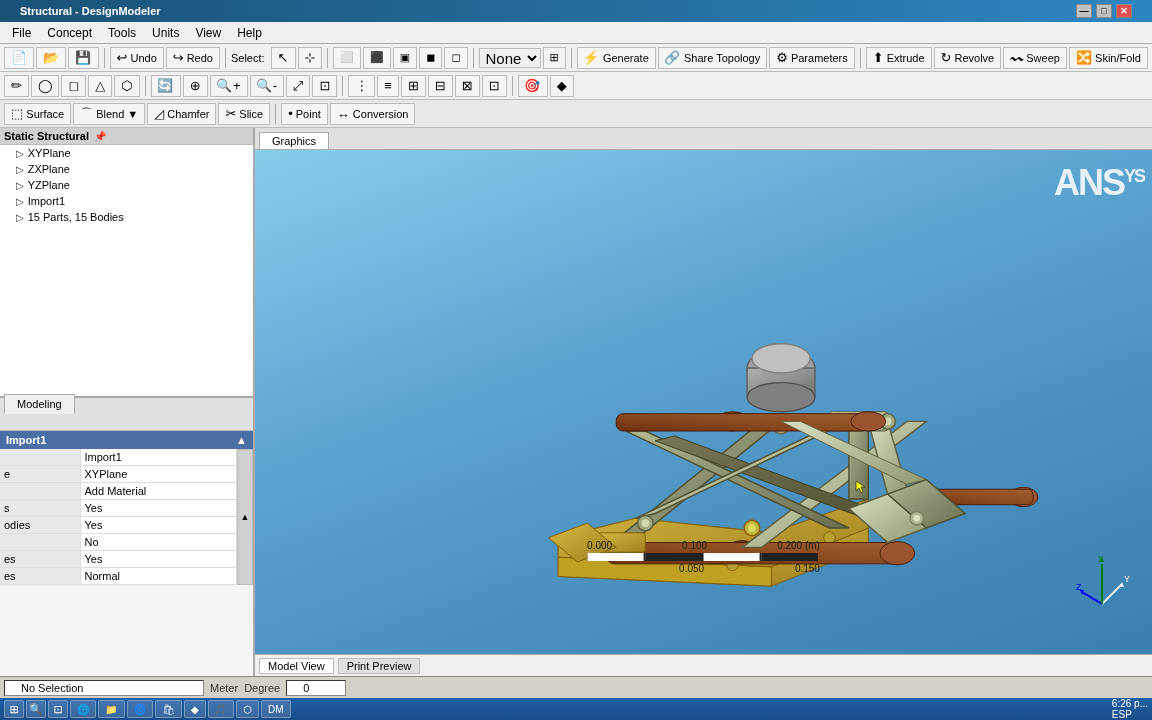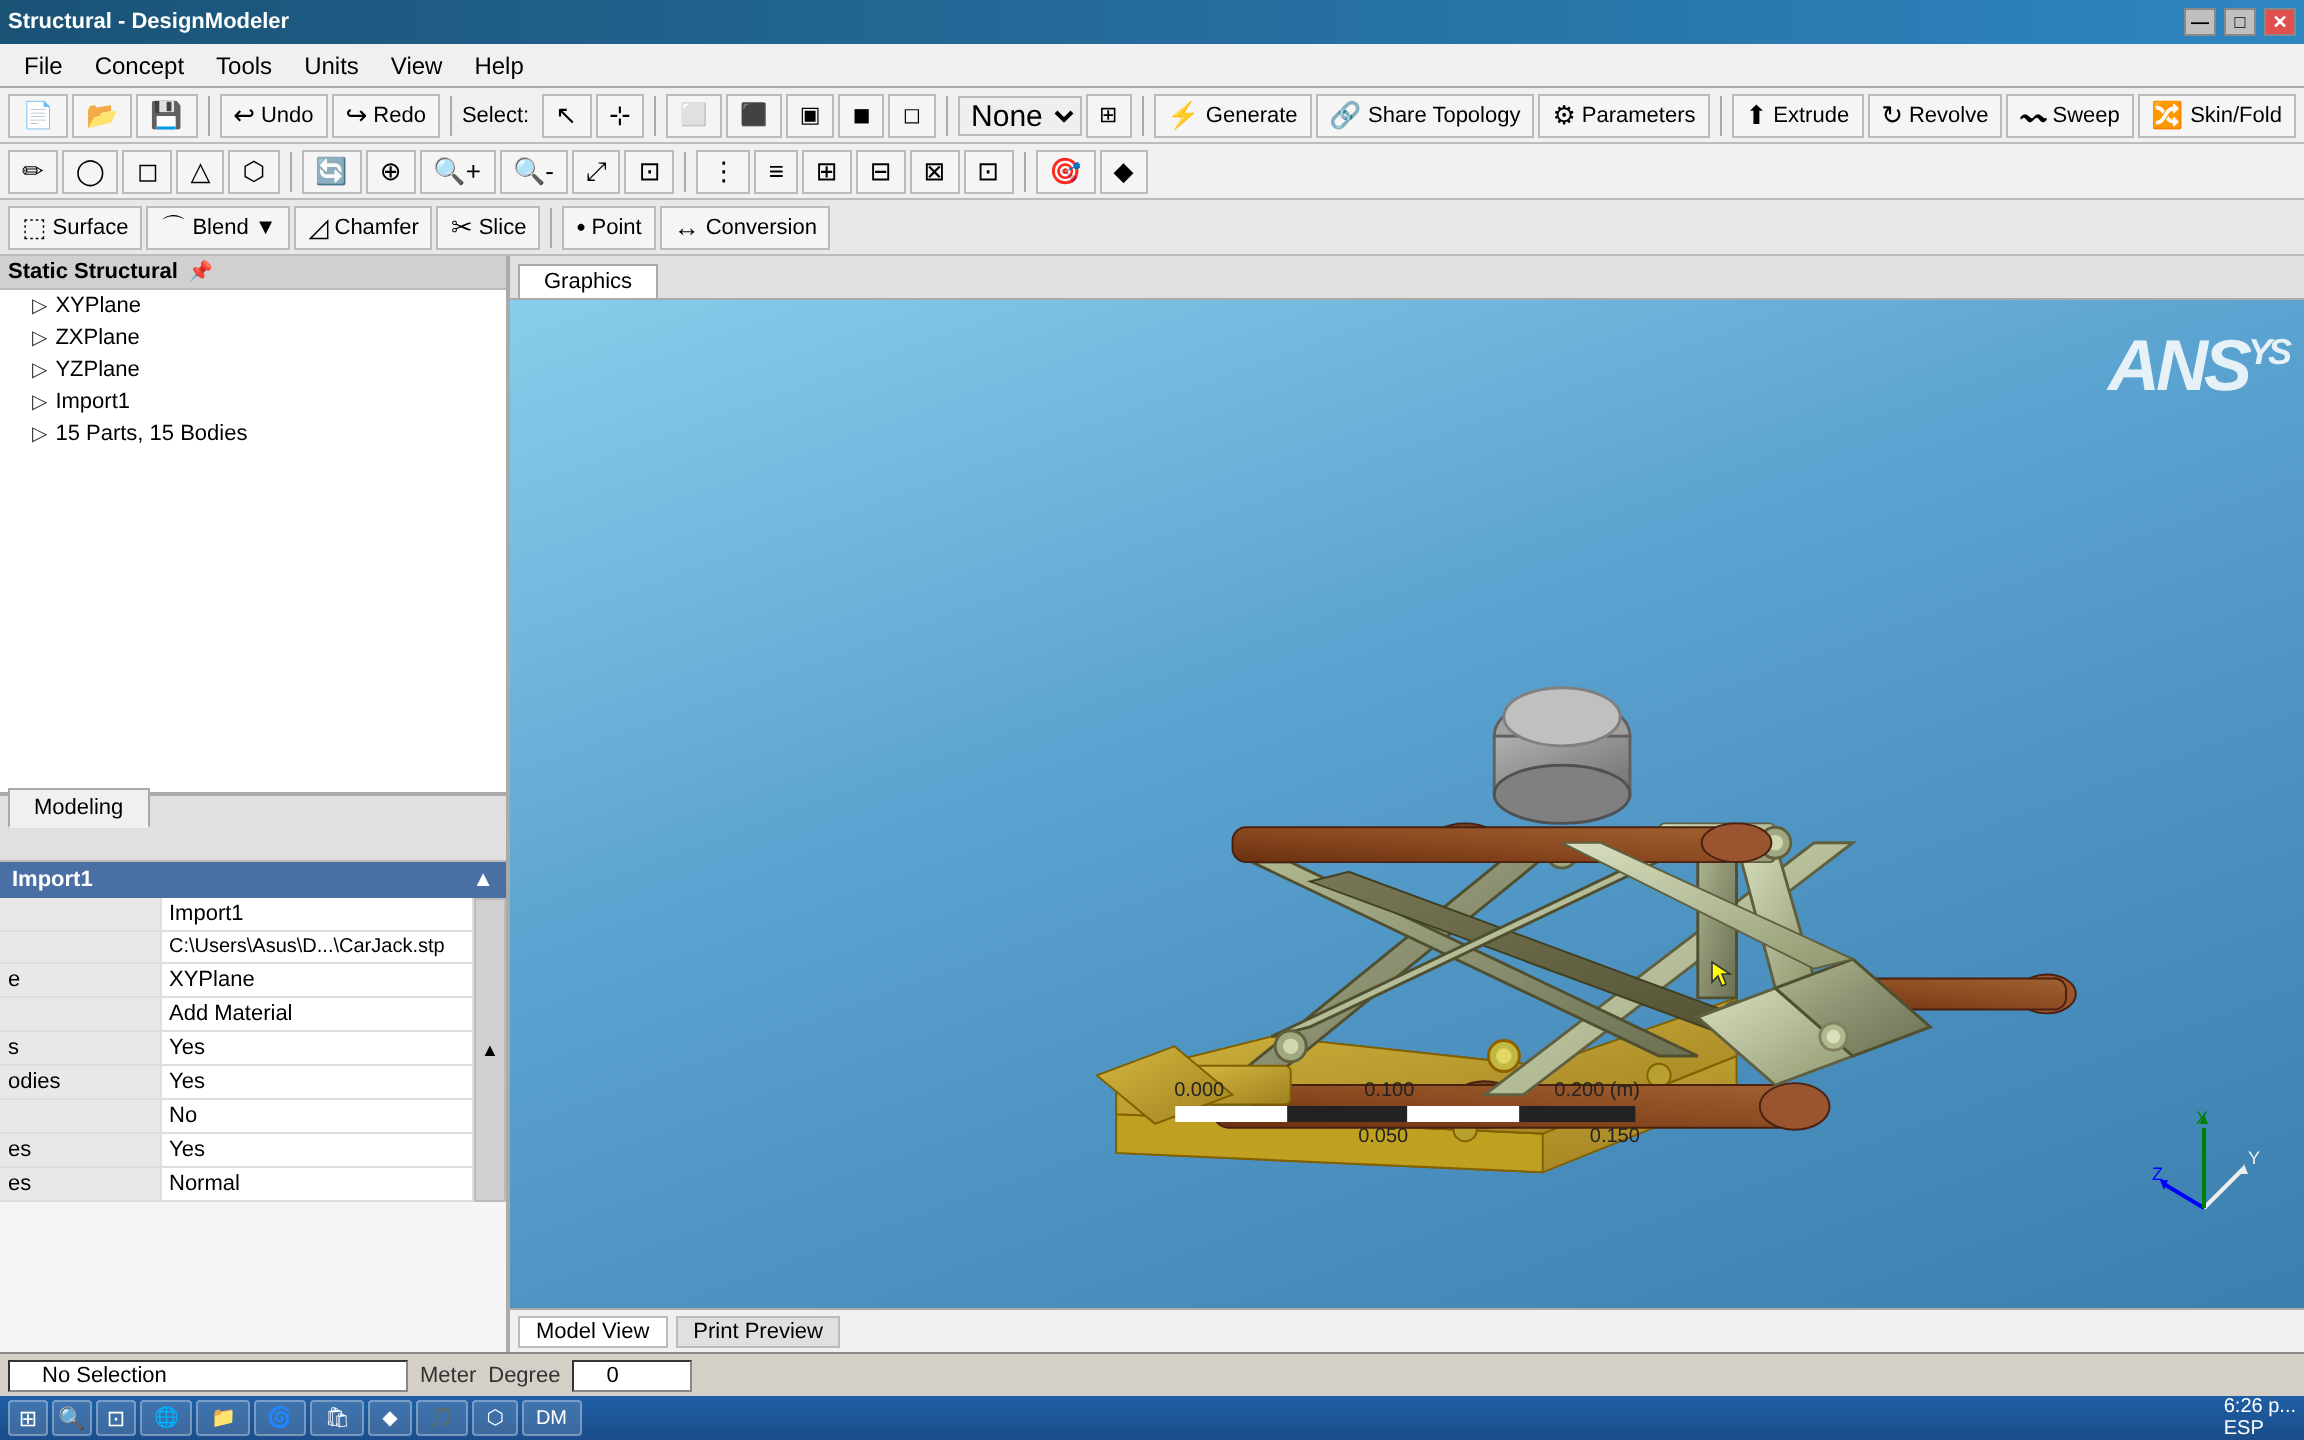--- a/index.html
+++ b/index.html
@@ -5,21 +5,21 @@
     * { margin: 0; padding: 0; box-sizing: border-box; }
     body { width: 1152px; height: 720px; overflow: hidden; font-family: 'Segoe UI', Tahoma, sans-serif; font-size: 12px; background: #d4d0c8; }
 
     
     #titlebar {
       height: 22px;
       background: linear-gradient(to right, #1a5276, #2e86c1);
       display: flex;
       align-items: center;
       justify-content: space-between;
-      padding: 0 4px;
+      padding: 0 20px;
       color: white;
       font-size: 11px;
       font-weight: bold;
     }
     #titlebar-controls { display: flex; gap: 4px; }
     .title-btn {
       width: 16px; height: 14px;
       background: #c0c0c0;
       border: 1px solid #888;
       cursor: pointer;
@@ -235,21 +235,20 @@
     }
 
     
     #ansys-logo {
       position: absolute;
       top: 12px;
       right: 8px;
       color: white;
       font-size: 36px;
       font-weight: bold;
-      font-style: italic;
       opacity: 0.85;
       letter-spacing: -2px;
       text-align: right;
     }
 
     
     #model-svg {
       position: absolute;
       top: 0; left: 0;
       width: 100%;
@@ -620,24 +619,20 @@
           <span>Import1</span>
           <span style="cursor:pointer">▲</span>
         </div>
         <div class="props-table-wrapper">
           <div style="flex:1;">
             <table class="props-table">
               <tbody>
                   <tr>
                 <td></td>
                 <td>Import1</td>
-              </tr>
-              <tr>
-                <td></td>
-                <td style="font-size:10px;">C:\Users\Asus\D...\CarJack.stp</td>
               </tr>
               <tr>
                 <td>e</td>
                 <td>XYPlane</td>
               </tr>
               <tr>
                 <td></td>
                 <td>Add Material</td>
               </tr>
               <tr>

